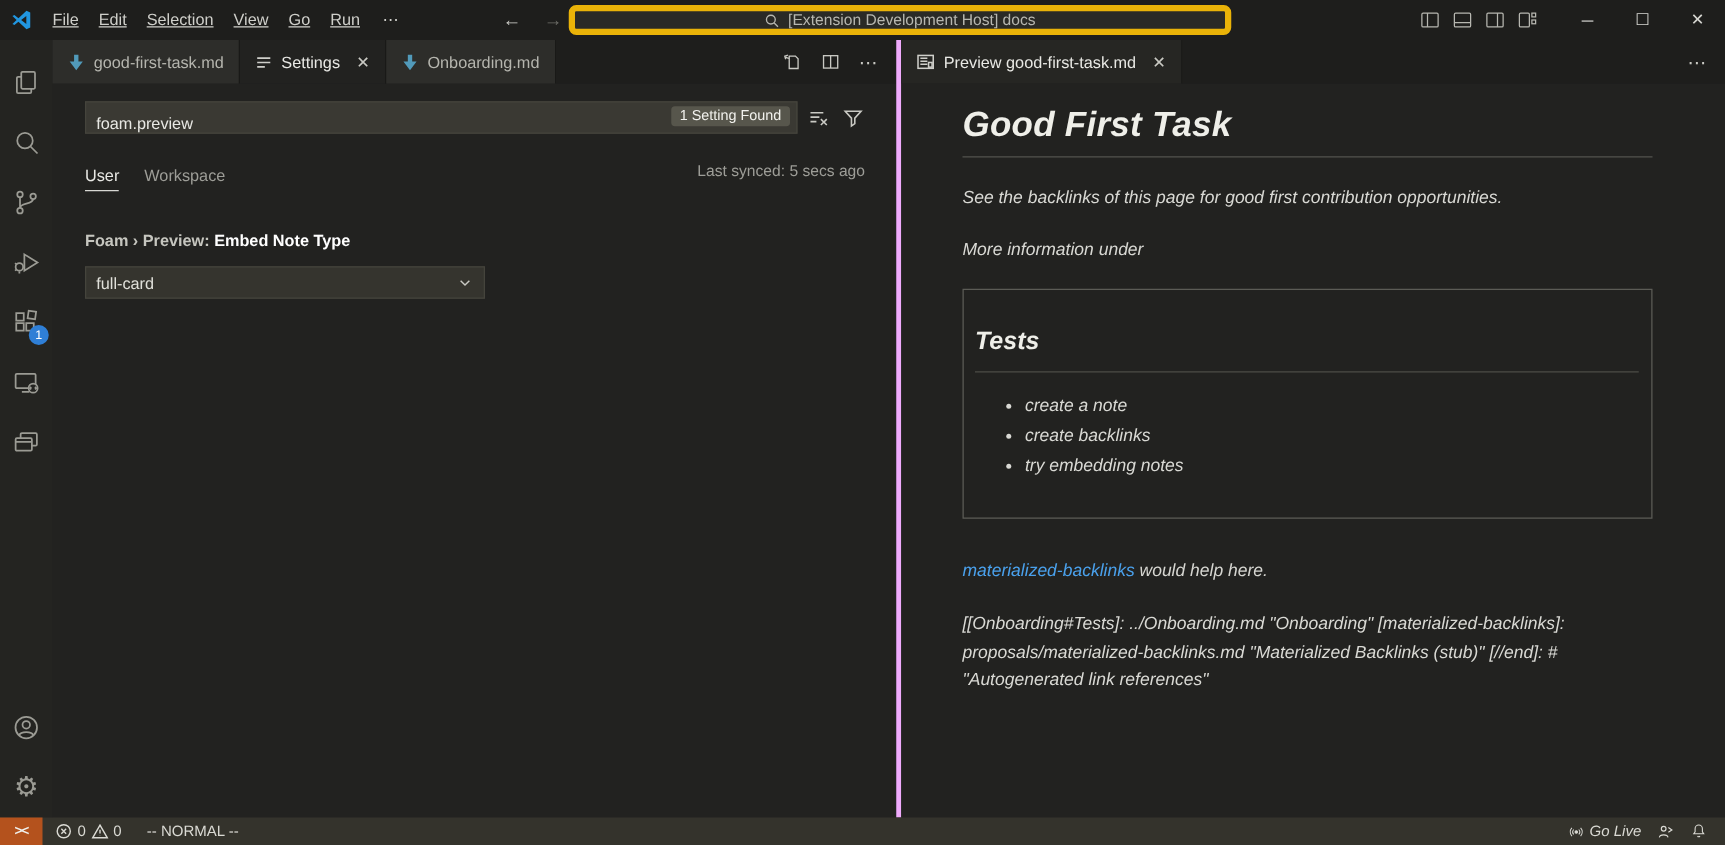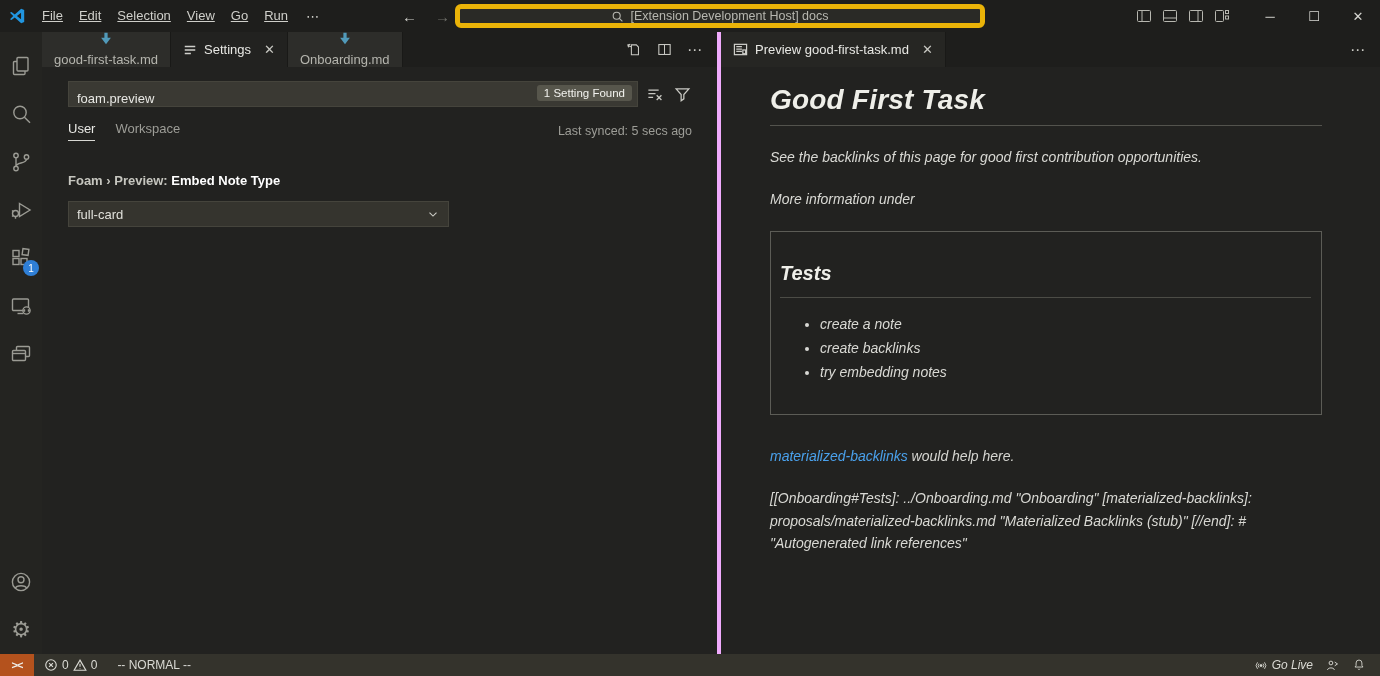--- a/index.html
+++ b/index.html
@@ -27,43 +27,43 @@
   .ab-bottom { margin-top:auto; display:flex; flex-direction:column; align-items:center; }
   .gear-glyph { font-size:22px; line-height:1; color:#9b9b94; }
 
   .workbench { flex:1; display:flex; min-width:0; }
   .egroup { display:flex; flex-direction:column; min-width:0; }
   .egroup-left { width:675px; flex:none; }
   .egroup-right { flex:1; border-left:4px solid #f0abfc; }
 
   .tabbar { height:35px; background:#1e1e1c; display:flex; align-items:stretch; flex:none; }
   .tab { display:flex; align-items:center; gap:7px; padding:0 12px; font-size:13px; border-right:1px solid #191917; cursor:default; }
-  .tab.inactive { background:#2d2d2a; color:#b5b5ae;flex-direction:column; }
+  .tab.inactive { background:#2d2d2a; color:#b5b5ae; }
   .tab.active { background:#222220; color:#e8e8e4; }
   .tab .closex { margin-left:6px; font-size:13px; color:#c9c9c3; }
   .tab-actions { margin-left:auto; display:flex; align-items:center; gap:14px; padding-right:14px; color:#c9c9c3; }
   .more-dots { font-size:15px; letter-spacing:1px; color:#c9c9c3; }
 
   
   .settings-editor { flex:1; background:#222220; padding:14px 0 0 26px; }
   .search-row { display:flex; align-items:center; width:624px; }
   .settings-search { position:relative; width:580px; height:26px; background:#3a3933; border:1px solid #45443c; }
   .settings-search input { width:100%; height:100%; background:transparent; border:none; outline:none; color:#e8e8e4; font-size:13px; padding:8px 120px 0 8px; font-family:inherit; }
   .results-badge { position:absolute; right:5px; top:3px; background:#57564c; color:#f2f2ee; border-radius:3px; font-size:11.5px; padding:2px 7px; }
   .search-tools { display:flex; gap:8px; margin-left:8px; color:#c9c9c3; }
   .scope-row { display:flex; align-items:center; width:624px; margin-top:14px; font-size:13px; }
-  .scope-tab { margin-right:20px; cursor:default; }
+  .scope-tab { margin-right:20px; cursor:default;margin-top:12px; }
   .scope-tab.active { color:#e8e8e4; border-bottom:1px solid #d8d8d3; padding-bottom:4px; }
   .scope-tab.idle { color:#9d9d97; padding-bottom:5px; }
   .last-synced { margin-left:auto; color:#9d9d97; font-size:12.5px; }
   .setting-item { margin-top:32px; }
   .setting-title { font-size:13px; }
   .setting-cat { color:#c6c6bf; font-weight:bold; }
   .setting-name { color:#fff; font-weight:bold; }
-  .setting-select { margin-top:13px; width:381px; height:26px; background:#35342e; border:1px solid #45443c; display:flex; align-items:center; padding:0 8px; font-size:13px; color:#e0e0da; cursor:default;text-align:center; }
+  .setting-select { margin-top:13px; width:320px; height:26px; background:#35342e; border:1px solid #45443c; display:flex; align-items:center; padding:0 8px; font-size:13px; color:#e0e0da; cursor:default;text-align:center; }
   .setting-select .chev { margin-left:auto; color:#c9c9c3; }
 
   
   .md-preview { flex:1; background:#222220; padding:17px 58px 0 49px; overflow:hidden;font-style:italic; }
   .md-h1 { font-size:28px; font-weight:bold; color:#efefe9; letter-spacing:.2px; }
   .md-hr { border:none; border-top:1px solid #53534d; margin-top:9px; }
   .md-p { font-size:14px; color:#d9d9d4; margin-top:21px; line-height:1.5; }
   .tests-box { border:1px solid #5c5c56; margin-top:21px; padding:30px 10px 26px 9px; }
   .md-h2 { font-size:20px; font-weight:bold; color:#efefe9; }
   .box-hr { border:none; border-top:1px solid #4c4c46; margin-top:12px; }

